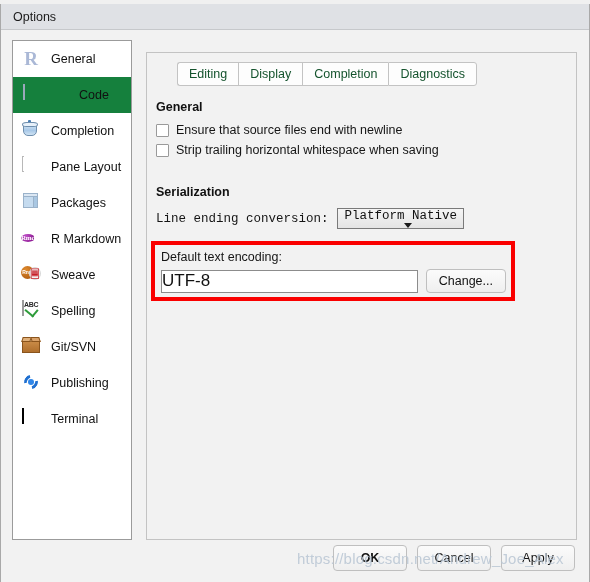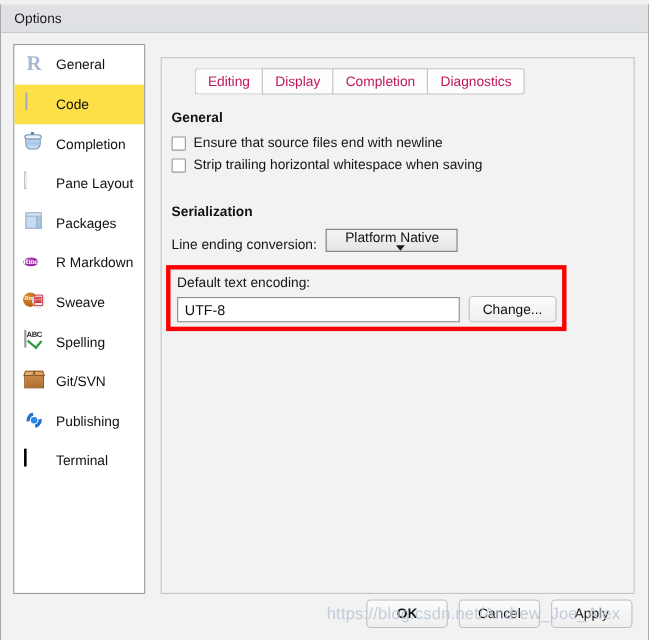--- a/index.html
+++ b/index.html
@@ -62,21 +62,22 @@
   }
   .side-item {
     height: 36px;
     display: flex;
     align-items: center;
     padding-left: 8px;
     box-sizing: border-box;
     cursor: default;
   }
   .side-item.selected {
-    background: #fde047;
+    background: #15803d;
+    gap: 28px;
   }
   .side-item .label {
     margin-left: 10px;
     font-size: 12.5px;
     color: #111;
     white-space: nowrap;
   }
   .icon-box {
     width: 20px;
     height: 20px;
@@ -354,21 +355,21 @@
   .tab {
     height: 24px;
     padding: 0 11px;
     background: #fdfdfd;
     border: 1px solid #c3c3c3;
     border-right: none;
     box-sizing: border-box;
     display: flex;
     align-items: center;
     font-size: 12.5px;
-    color: #be185d;
+    color: #14532d;
     cursor: default;
     white-space: nowrap;
   }
   .tab:first-child {
     border-top-left-radius: 3px;
     border-bottom-left-radius: 3px;
   }
   .tab:last-child {
     border-right: 1px solid #c3c3c3;
     border-top-right-radius: 3px;
@@ -409,22 +410,23 @@
   .checkrow .ctext {
     margin-left: 7px;
     font-size: 12.5px;
     color: #151515;
     white-space: nowrap;
   }
   .spacer-lg { height: 22px; }
 
   .inlinerow {
     display: flex;
-    align-items: flex-end;
+    align-items: center;
     margin-top: 8px;
+    font-family: Liberation Mono, monospace;
   }
   .inlinerow .lbl {
     font-size: 12.5px;
     color: #151515;
     margin-right: 8px;
   }
   .select {
     height: 21px;
     min-width: 120px;
     background: linear-gradient(to bottom, #f5f5f5, #e4e4e4);
@@ -473,22 +475,22 @@
     align-items: center;
   }
   .textfield {
     width: 265px;
     height: 23px;
     background: #ffffff;
     border: 1px solid #8c8c8c;
     box-sizing: border-box;
     display: flex;
     align-items: center;
-    padding-left: 6px;
-    font-size: 13px;
+    padding-left: 0;
+    font-size: 17px;
     color: #111;
   }
   .btn {
     height: 24px;
     padding: 0 12px;
     background: linear-gradient(to bottom, #fbfbfb, #efefef);
     border: 1px solid #bfbfbf;
     border-radius: 4px;
     box-sizing: border-box;
     display: flex;

